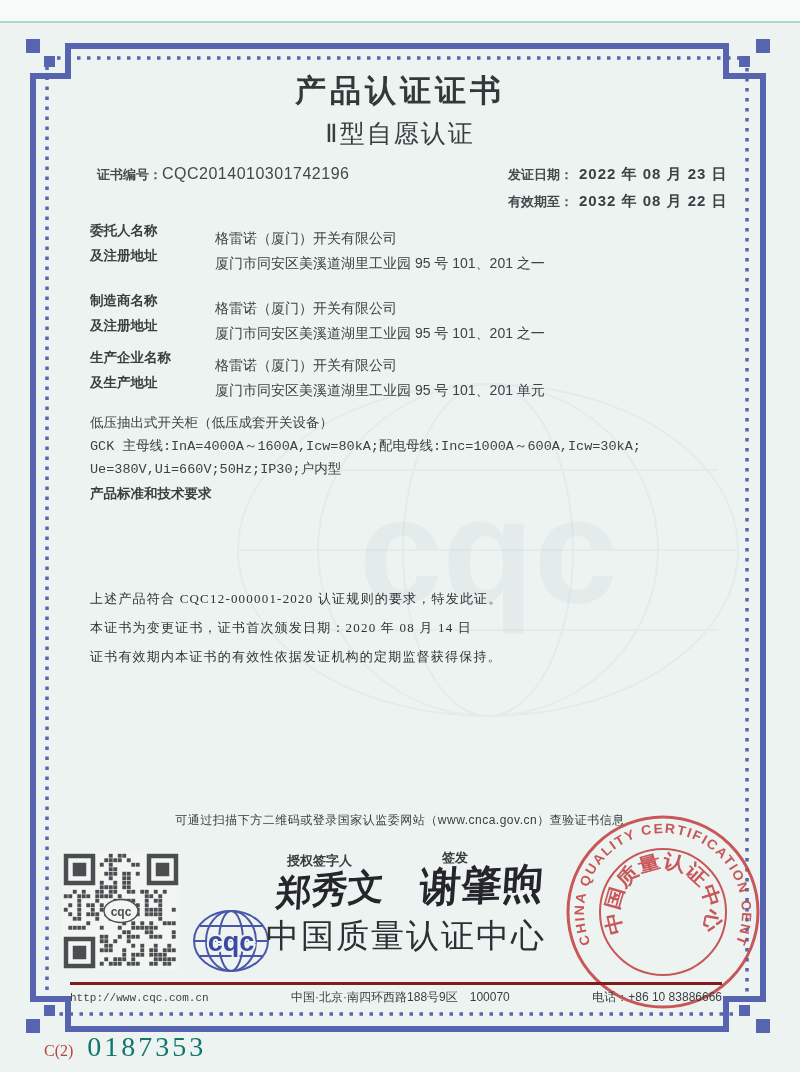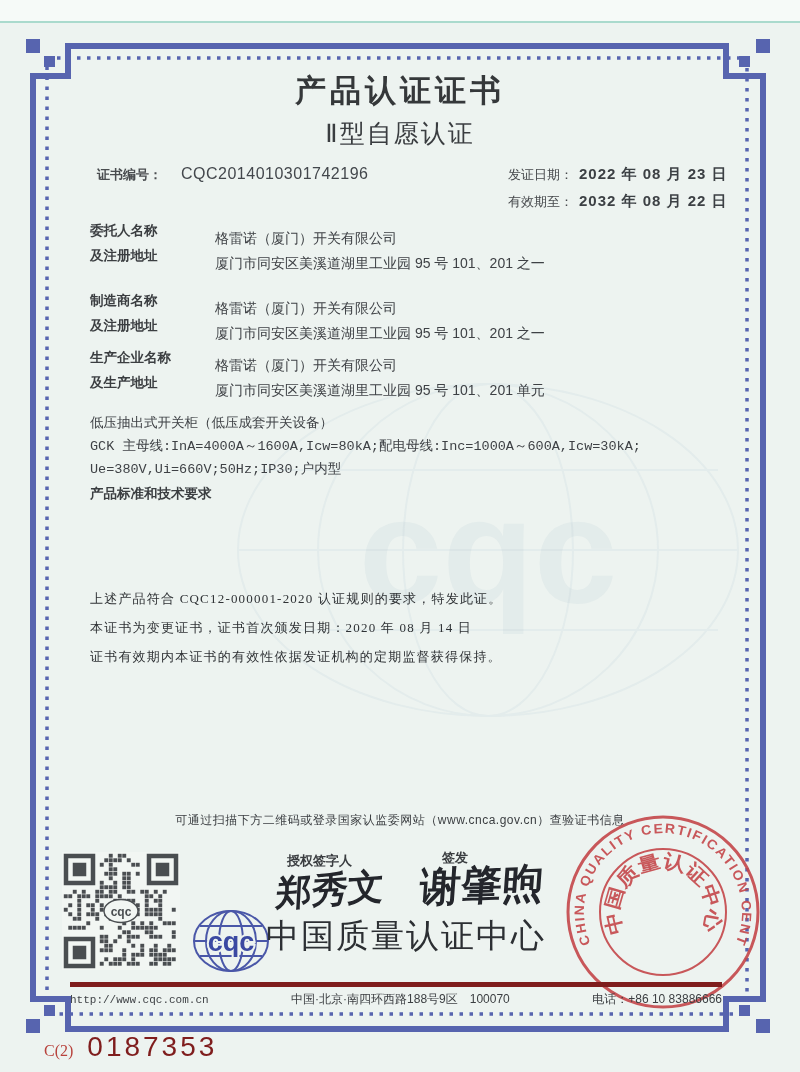--- a/index.html
+++ b/index.html
@@ -12,47 +12,47 @@
   .topstrip{left:0;top:0;width:800px;height:21px;background:#f6faf8;}
   .topline{left:0;top:21px;width:800px;height:2px;background:#aadacd;}
   .frame-svg{left:0;top:0;}
   .watermark-svg{left:228px;top:378px;opacity:.55;}
   .title{left:0;right:0;top:70px;text-align:center;font-size:31px;font-weight:bold;
          color:#35383a;letter-spacing:4px;}
   .subtitle{left:0;right:0;top:117px;text-align:center;font-size:25px;color:#3a3d40;letter-spacing:2px;}
   .kai{font-family:"Liberation Serif","DejaVu Serif",serif;}
   .certno{left:97px;top:165px;}
   .certno .lab{font-size:13px;font-weight:bold;color:#4a4d50;}
-  .certno .num{font-size:16px;color:#43474c;font-weight:500;letter-spacing:.5px;margin-left:19px;}
+  .certno .num{font-size:16px;color:#43474c;font-weight:500;letter-spacing:.5px;margin-left:0;}
   .dateblock{left:508px;top:161px;line-height:26px;}
-  .dateblock .lab{font-size:13px;font-weight:normal;color:#46494c;}
+  .dateblock .lab{font-size:13px;font-weight:bold;color:#46494c;}
   .dateblock .dv{font-size:15px;font-weight:600;color:#3c4044;letter-spacing:1px;margin-left:6px;}
   .frow{left:90px;width:630px;display:flex;}
   .frow .col-l{width:125px;flex:none;font-size:13.5px;font-weight:bold;color:#3b3e41;line-height:25px;white-space:nowrap;}
   .frow .col-v{flex:1;font-size:14px;color:#3e4145;line-height:25px;margin-top:8px;}
   .frow .col-v.tight{line-height:23px;font-size:13.5px;font-family:Liberation Mono, monospace;}
   .stmt{left:90px;font-size:13px;letter-spacing:1.2px;color:#2f3235;margin-top:28px;}
   .qrnote{left:0;right:0;top:812px;text-align:center;font-size:12px;color:#3a3d40;letter-spacing:.5px;}
   .qr-svg{left:62px;top:852px;}
   .globe-svg{left:191px;top:908px;}
   .siglab{font-size:13px;font-weight:bold;color:#3a3d40;}
   .signame{font-family:"DejaVu Sans",sans-serif;font-weight:600;color:#24262c;}
   .sig1{left:276px;top:866px;font-size:36px;transform:rotate(-4deg) skewX(-7deg);}
   .sig2{left:420px;top:858px;font-size:41px;transform:rotate(-2deg) skewX(-6deg);}
   .orgname{left:266px;top:914px;font-size:33px;color:#2c2f33;letter-spacing:2px;}
   .stamp-svg{left:563px;top:812px;opacity:.9;}
-  .footer{left:70px;top:982px;width:652px;border-top:5px solid #7f1d1d;padding-top:4px;
+  .footer{left:70px;top:982px;width:652px;border-top:3px solid #7f1d1d;padding-top:4px;
           display:flex;justify-content:space-between;align-items:baseline;}
   .footer .url{font-family:"Liberation Mono","DejaVu Sans Mono",monospace;font-size:11px;color:#3f4246;}
   .footer .addr{font-size:12px;color:#3b3e41;}
   .footer .tel{font-size:12px;color:#3b3e41;}
   .serial{left:44px;top:1031px;display:flex;align-items:baseline;}
   .serial .pref{font-size:16px;color:#b8433d;}
-  .serial .num{font-family:Liberation Sans, sans-serif;font-size:28px;
-               color:#7f1d1d;letter-spacing:3px;margin-left:14px;}
+  .serial .num{font-family:Liberation Serif, serif;font-size:28px;
+               color:#0f766e;letter-spacing:3px;margin-left:14px;}
 </style>
 </head>
 <body>
 
 <div class="page">
 
   <div class="abs topstrip"></div>
   <div class="abs topline"></div>
 
   <svg class="abs frame-svg" width="800" height="1072" viewBox="0 0 800 1072">

